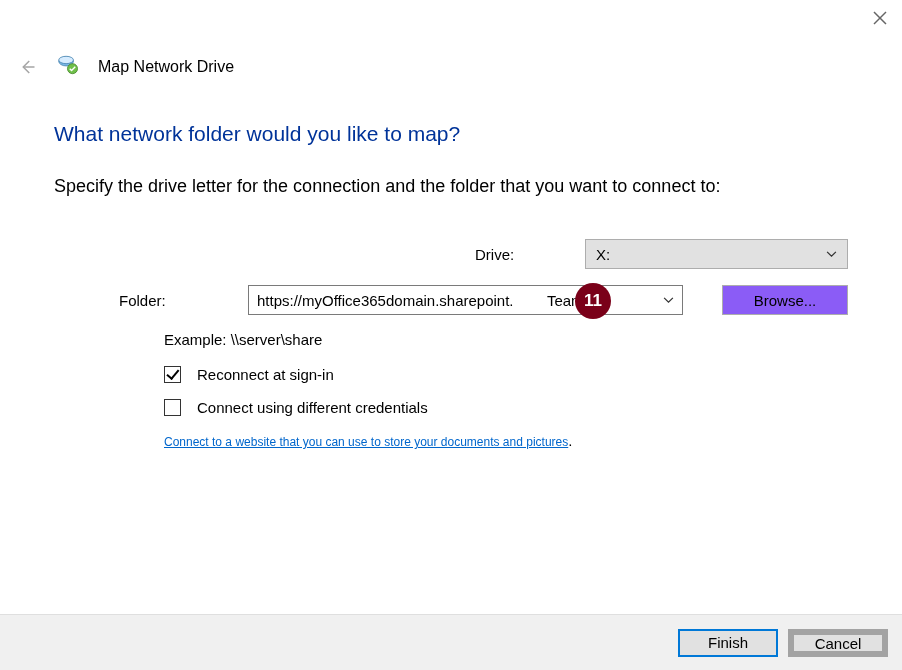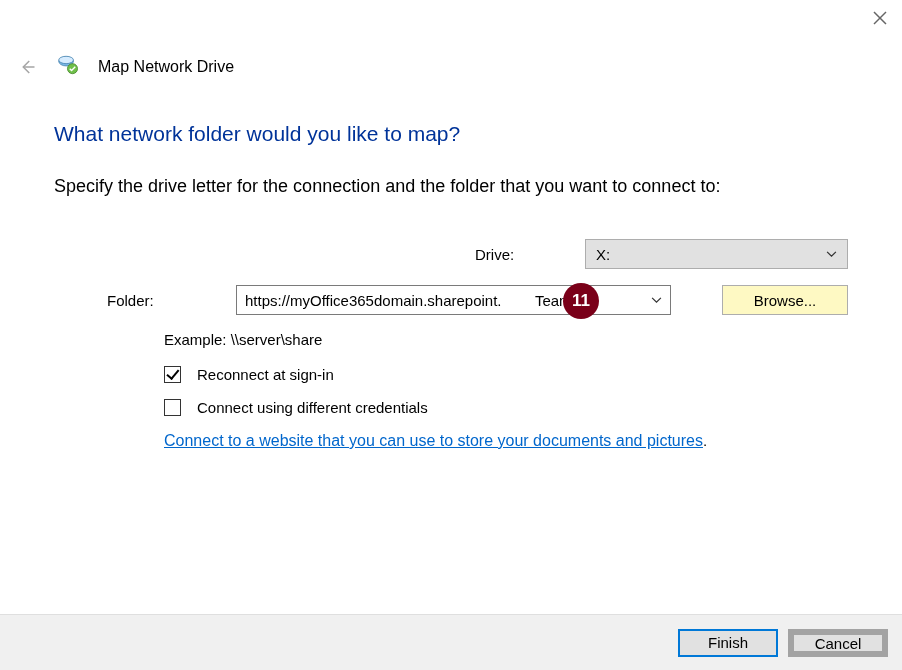--- a/index.html
+++ b/index.html
@@ -102,25 +102,25 @@
       white-space: nowrap;
       overflow: hidden;
       flex: 1;
     }
     .folder-combo .chev {
       font-size: 12px;
       color: #444;
       padding-left: 6px;
     }
     .browse-btn {
-      margin-left: 32px;
+      margin-left: 20px;
       width: 126px;
       height: 30px;
       border: 1px solid #adadad;
-      background: #fef9c3;
+      background: #8b5cf6;
       font-size: 15px;
       cursor: pointer;
       text-align: center;
     }
     .indent { margin-left: 110px; }
     .example {
       font-size: 15px;
       margin-top: 6px;
       margin-bottom: 18px;
     }
@@ -143,21 +143,21 @@
       content: "";
       width: 10px; height: 5px;
       border-left: 2px solid #000;
       border-bottom: 2px solid #000;
       transform: rotate(-50deg) translate(1px, -1px);
     }
     .link-text {
       color: #0066cc;
       text-decoration: underline;
       cursor: pointer;
-      font-size: 16px;
+      font-size: 12px;
     }
     .footer {
       position: absolute;
       bottom: 0;
       left: 0;
       right: 0;
       border-top: 1px solid #dfdfdf;
       background: #f0f0f0;
       height: 56px;
       display: flex;

